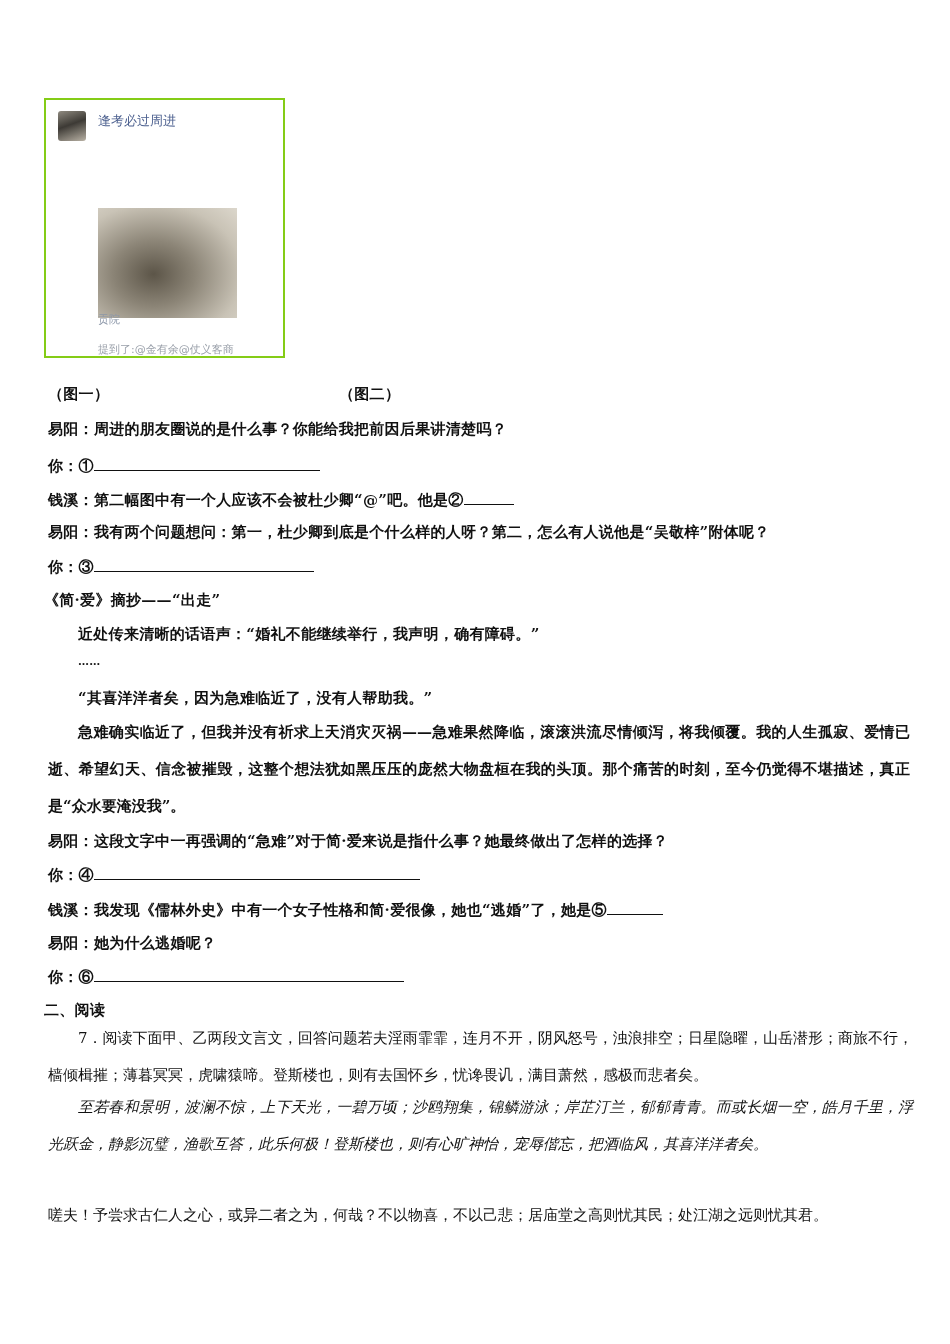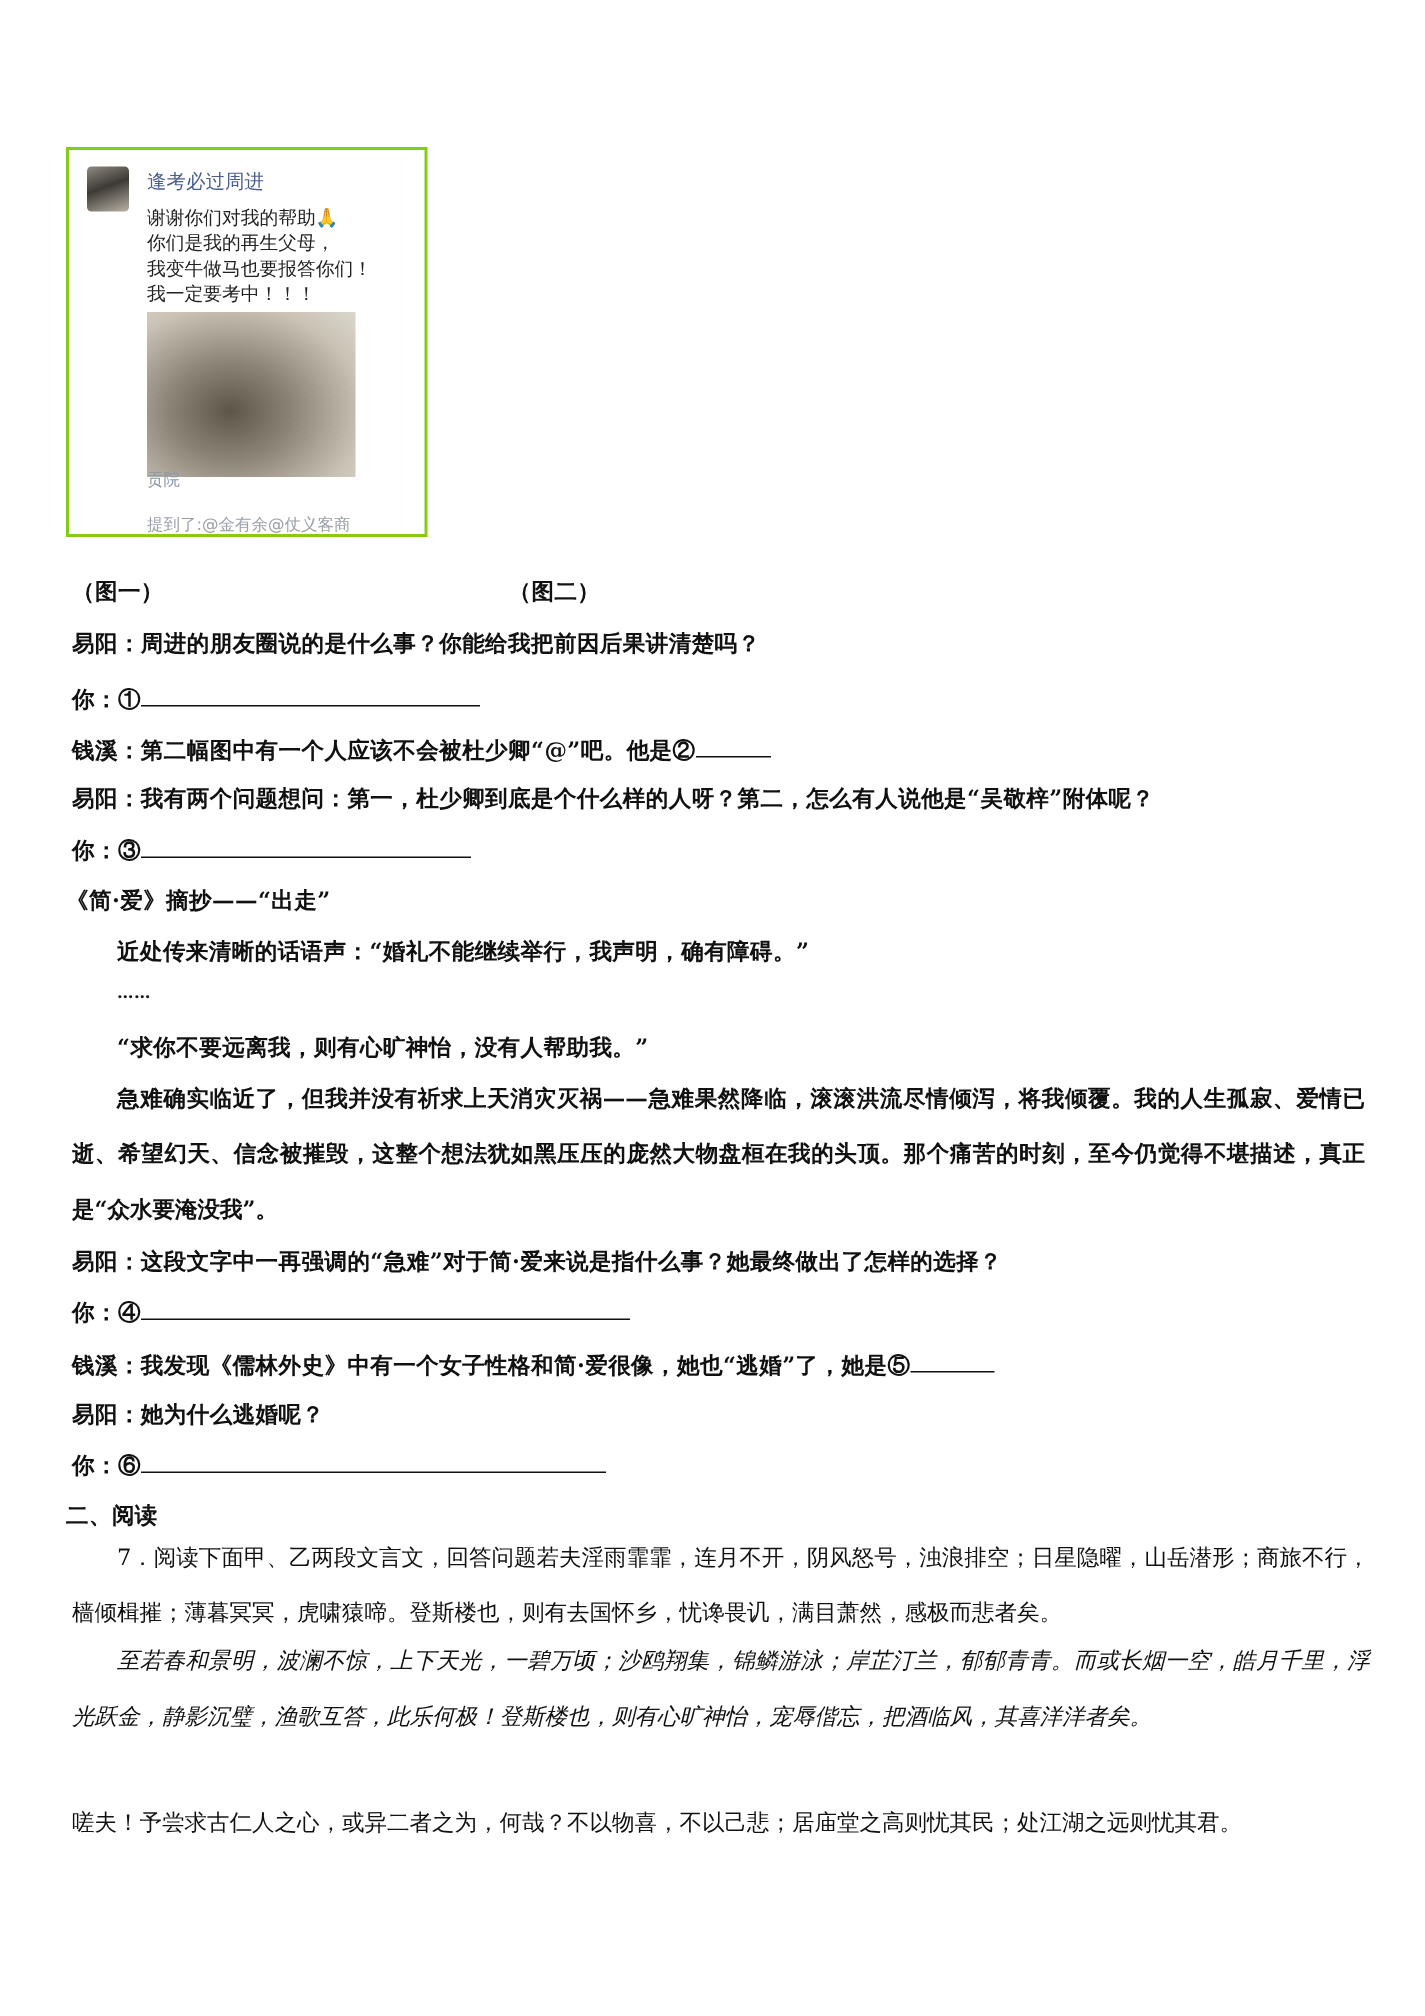--- a/index.html
+++ b/index.html
@@ -39,45 +39,39 @@
   .para2 { position: absolute; left: 48px; width: 865px; font-size: 15px; line-height: 37px; text-align: justify; }
   .ti { text-indent: 30px; }
 </style>
 </head>
 <body>
 
 <div class="figures">
   <div class="card card1">
     <div class="avatar"></div>
     <div class="uname">逢考必过周进</div>
-    <div class="post">
-      <div>谢谢你们对我的帮助🙏</div>
-      <div>你们是我的再生父母，</div>
-      <div>我变牛做马也要报答你们！</div>
-      <div>我一定要考中！！！</div>
-    </div>
     <div class="photo"></div>
     <div class="place">贡院</div>
     <div class="mention">提到了:@金有余@仗义客商</div>
   </div>
 </div>
 
 <div class="line" style="top:385px;">（图一）</div>
 <div class="line" style="top:385px; left:316px;margin-left:23px;">（图二）</div>
 
 <div class="line" style="top:420px;"><span>易阳：</span><span>周进的朋友圈说的是什么事？你能给我把前因后果讲清楚吗？</span></div>
 <div class="line" style="top:456px;"><span>你：</span><span>①</span><span class="blank" style="width:226px;"></span></div>
 <div class="line" style="top:490px;"><span>钱溪：</span><span>第二幅图中有一个人应该不会被杜少卿“@”吧。他是②</span><span class="blank" style="width:50px;"></span></div>
 <div class="line" style="top:523px;"><span>易阳：</span><span>我有两个问题想问：第一，杜少卿到底是个什么样的人呀？第二，怎么有人说他是“吴敬梓”附体呢？</span></div>
 <div class="line" style="top:557px;"><span>你：</span><span>③</span><span class="blank" style="width:220px;"></span></div>
 
 <div class="line" style="top:591px; left:44px;">《简·爱》摘抄——“出走”</div>
 <div class="line indent" style="top:625px;">近处传来清晰的话语声：“婚礼不能继续举行，我声明，确有障碍。”</div>
 <div class="line indent" style="top:655px; font-size:11px;">……</div>
-<div class="line indent" style="top:689px;">“求你不要远离我，则有心旷神怡，没有人帮助我。”</div>
+<div class="line indent" style="top:689px;">“其喜洋洋者矣，因为急难临近了，没有人帮助我。”</div>
 <div class="para ti" style="top:714px;">急难确实临近了，但我并没有祈求上天消灾灭祸——急难果然降临，滚滚洪流尽情倾泻，将我倾覆。我的人生孤寂、爱情已逝、希望幻天、信念被摧毁，这整个想法犹如黑压压的庞然大物盘桓在我的头顶。那个痛苦的时刻，至今仍觉得不堪描述，真正是“众水要淹没我”。</div>
 
 <div class="line" style="top:832px;"><span>易阳：</span><span>这段文字中一再强调的“急难”对于简·爱来说是指什么事？她最终做出了怎样的选择？</span></div>
 <div class="line" style="top:865px;"><span>你：</span><span>④</span><span class="blank" style="width:326px;"></span></div>
 <div class="line" style="top:900px;"><span>钱溪：</span><span>我发现《儒林外史》中有一个女子性格和简·爱很像，她也“逃婚”了，她是⑤</span><span class="blank" style="width:56px;"></span></div>
 <div class="line" style="top:934px;"><span>易阳：</span><span>她为什么逃婚呢？</span></div>
 <div class="line" style="top:967px;font-family:Liberation Mono, monospace;"><span>你：</span><span>⑥</span><span class="blank" style="width:310px;"></span></div>
 
 <div class="line" style="top:1001px; left:44px;">二、阅读</div>
 <div class="para2 reg ti" style="top:1020px;">7．阅读下面甲、乙两段文言文，回答问题若夫淫雨霏霏，连月不开，阴风怒号，浊浪排空；日星隐曜，山岳潜形；商旅不行，樯倾楫摧；薄暮冥冥，虎啸猿啼。登斯楼也，则有去国怀乡，忧谗畏讥，满目萧然，感极而悲者矣。</div>

